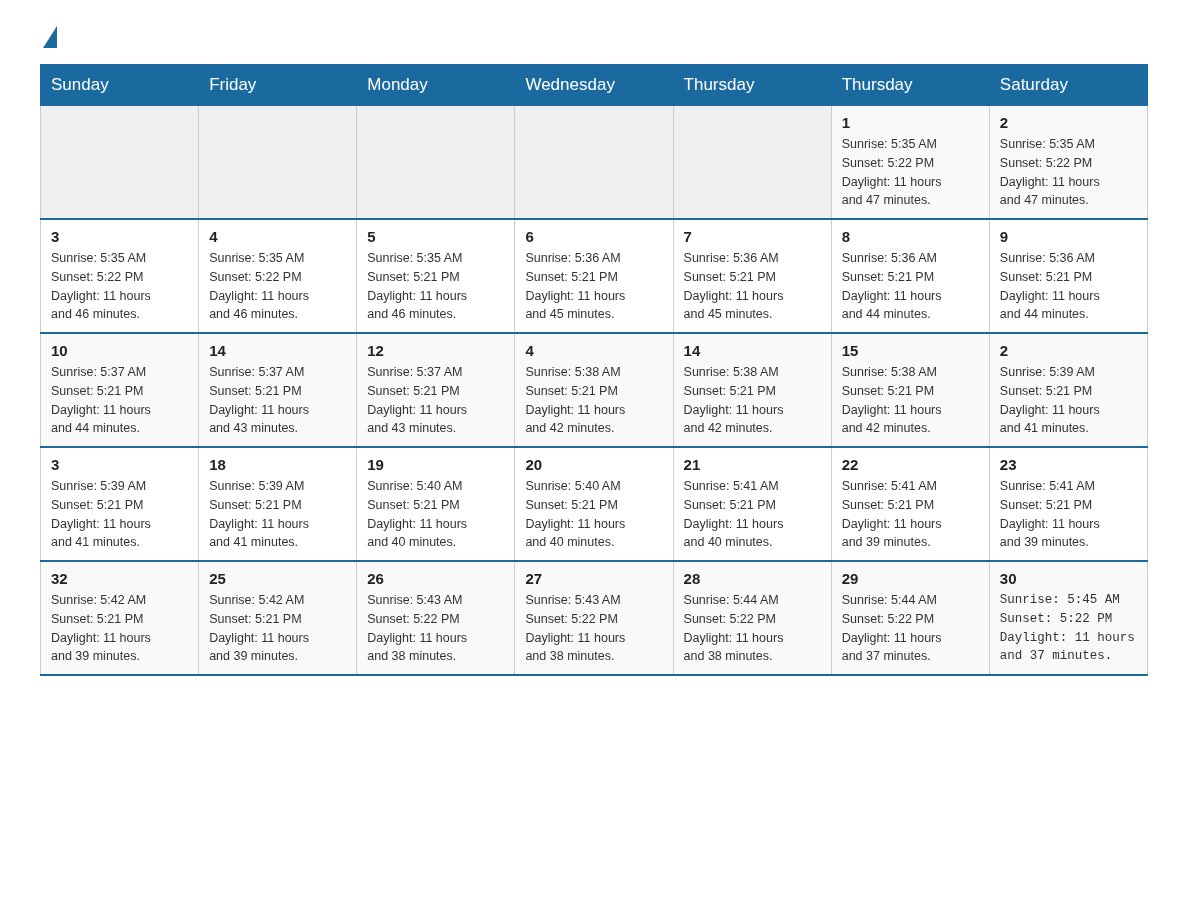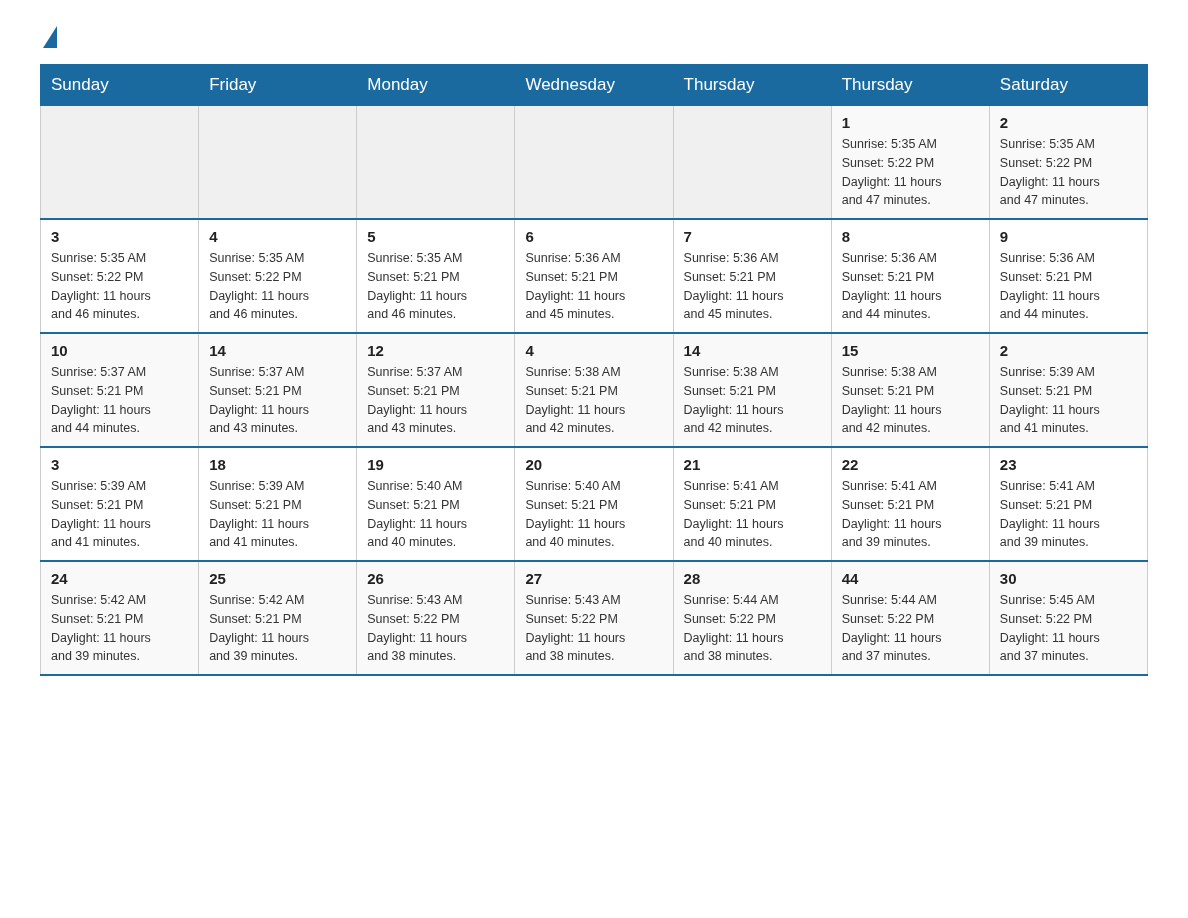--- a/index.html
+++ b/index.html
@@ -309,21 +309,21 @@
         <td>
           <span class="day-num">23</span>
           <div class="day-info" style="white-space: pre-line;">Sunrise: 5:41 AM
 Sunset: 5:21 PM
 Daylight: 11 hours
 and 39 minutes.</div>
         </td>
       </tr>
       <tr>
         <td>
-          <span class="day-num">24</span>
+          <span class="day-num">32</span>
           <div class="day-info" style="white-space: pre-line;">Sunrise: 5:42 AM
 Sunset: 5:21 PM
 Daylight: 11 hours
 and 39 minutes.</div>
         </td>
         <td>
           <span class="day-num">25</span>
           <div class="day-info" style="white-space: pre-line;">Sunrise: 5:42 AM
 Sunset: 5:21 PM
 Daylight: 11 hours
@@ -344,28 +344,28 @@
 and 38 minutes.</div>
         </td>
         <td>
           <span class="day-num">28</span>
           <div class="day-info" style="white-space: pre-line;">Sunrise: 5:44 AM
 Sunset: 5:22 PM
 Daylight: 11 hours
 and 38 minutes.</div>
         </td>
         <td>
-          <span class="day-num">44</span>
+          <span class="day-num">29</span>
           <div class="day-info" style="white-space: pre-line;">Sunrise: 5:44 AM
 Sunset: 5:22 PM
 Daylight: 11 hours
 and 37 minutes.</div>
         </td>
         <td>
           <span class="day-num">30</span>
-          <div class="day-info" style="white-space: pre-line;">Sunrise: 5:45 AM
+          <div class="day-info" style="white-space: pre-line; font-family: Liberation Mono, monospace;">Sunrise: 5:45 AM
 Sunset: 5:22 PM
 Daylight: 11 hours
 and 37 minutes.</div>
         </td>
       </tr>
     </tbody>
 </table>
 
 </body></html>

